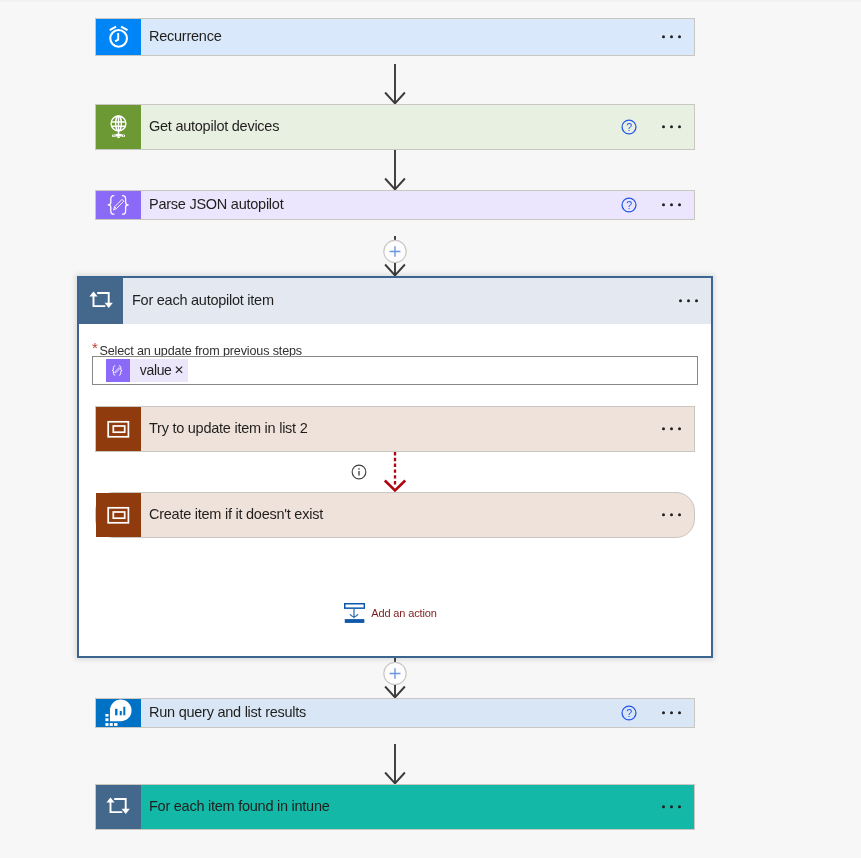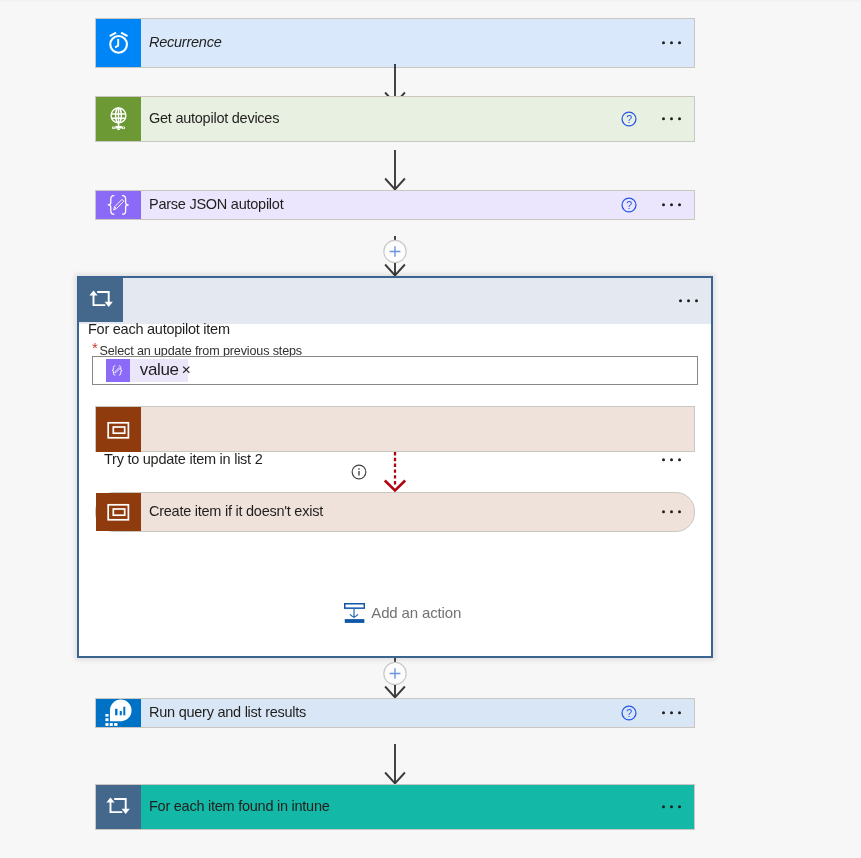--- a/index.html
+++ b/index.html
@@ -24,43 +24,43 @@
         display:flex;gap:4.7px;align-items:center;}
   .dots i{display:block;width:3.3px;height:3.3px;border-radius:50%;background:#201f1e;}
 
   .help{position:absolute;top:50%;transform:translateY(-50%);}
 
   
   .conn{position:absolute;}
 
   
   .foreach{position:absolute;box-sizing:border-box;border:2px solid #3b6491;background:#ffffff;box-shadow:0 0 5px 2px rgba(0,0,0,0.10);}
-  .fehead{display:flex;align-items:stretch;height:46px;background:#e3e8f1;position:relative;flex-direction:column;}
+  .fehead{display:flex;align-items:stretch;height:46px;background:#e3e8f1;position:relative;}
   .fehead .tile{width:44px;flex:0 0 44px;background:#44678c;display:flex;align-items:center;justify-content:center;}
   .fehead .title{font-size:14.5px;color:#201f1e;padding-left:9px;display:flex;align-items:center;letter-spacing:-0.25px;position:relative;top:-1px;}
 
   .felabel{position:absolute;font-size:12.6px;color:#323130;letter-spacing:-0.15px;line-height:14px;white-space:nowrap;}
   .felabel .req{color:#c0392b;font-size:15px;position:absolute;left:0px;top:-3.5px;line-height:14px;}
 
   .fefield{position:absolute;box-sizing:border-box;border:1px solid #8a8886;background:#fff;}
   .token{display:flex;align-items:center;background:#ece6fb;height:23.8px;}
   .token .tchip{width:23.8px;height:23.8px;flex:0 0 23.8px;background:#8a6af7;display:flex;align-items:center;justify-content:center;}
-  .token .tlabel{font-size:17px;color:#201f1e;padding:0 0 0 10px;letter-spacing:-0.35px;position:relative;top:-0.5px;}
+  .token .tlabel{font-size:14px;color:#201f1e;padding:0 0 0 10px;letter-spacing:-0.35px;position:relative;top:-0.5px;}
   .token .tx{font-size:12px;color:#201f1e;padding-left:2.5px;position:relative;top:-0.5px;}
 
   .addaction{position:absolute;display:flex;align-items:center;}
-  .addaction .aatext{font-size:15px;color:#737373;padding-left:6.5px;letter-spacing:-0.15px;position:relative;top:-0.5px;}
+  .addaction .aatext{font-size:11px;color:#7f1d1d;padding-left:6.5px;letter-spacing:-0.15px;position:relative;top:-0.5px;}
 </style>
 </head>
 <body>
 
 <div class="canvas">
   <div class="topline"></div>
 
-  <div class="card" style="left:95px;top:18px;width:600px;height:50px;background:#d9e9fb;font-style:italic;">
+  <div class="card" style="left:95px;top:18px;width:600px;height:38px;background:#d9e9fb;">
     <div class="tile" style="background:#0085f7;">
       <svg width="26" height="26" viewBox="0 0 26 26">
         <g fill="none" stroke="#fff" stroke-width="2.1" stroke-linecap="butt">
           <circle cx="12.6" cy="14.35" r="8.35"></circle>
           <path d="M3.7 6.1 L10.1 2.6"></path>
           <path d="M21.5 6.1 L15.1 2.6"></path>
         </g>
         <g fill="none" stroke="#fff" stroke-width="1.9" stroke-linecap="butt" stroke-linejoin="miter">
           <path d="M12.2 9.0 L12.2 15.7 L9.1 17.3"></path>
         </g>
@@ -74,21 +74,21 @@
           <i></i>
         </span>
     </div>
   </div>
 
   <svg class="conn" style="left:383px;top:64px;" width="24" height="40" viewBox="0 0 24 40">
     <path d="M12 0 L12 39.3" stroke="#3b3a39" stroke-width="1.9" fill="none"></path>
     <path d="M2.1 28.5 L12 39.4 L21.9 28.5" stroke="#3b3a39" stroke-width="1.9" fill="none" stroke-linecap="butt"></path>
   </svg>
 
-  <div class="card" style="left:95px;top:96px;width:600px;height:46px;background:#e8f0e1;">
+  <div class="card" style="left:95px;top:104px;width:600px;height:46px;background:#e8f0e1;">
     <div class="tile" style="background:#6c9934;">
       <svg width="26" height="28" viewBox="0 0 26 28">
         <g fill="none" stroke="#fff" stroke-width="1.4">
           <circle cx="12.5" cy="10.4" r="7.4"></circle>
           <ellipse cx="12.5" cy="10.4" rx="2.85" ry="7.4"></ellipse>
           <path d="M5.4 9.0 H19.6 M5.9 13.2 H19.1 M12.5 3.0 V17.8"></path>
         </g>
         <rect x="11.8" y="17.6" width="1.5" height="3.8" fill="#fff"></rect>
         <rect x="9.5" y="20.9" width="6.3" height="2.6" fill="#fff"></rect>
         <rect x="6.2" y="21.6" width="3.2" height="2.3" fill="#fff"></rect>
@@ -187,21 +187,21 @@
             <g fill="none" stroke="#fff" stroke-width="1.6" stroke-linejoin="round">
               <path d="M16.1 7.3 L8.6 14.8 L7.6 17.8 L10.3 16.7 L17.8 9.2 Z"></path>
             </g>
           </svg>
         </span>
         <span class="tlabel">value</span>
         <span class="tx">✕</span>
       </div>
     </div>
 
-    <div class="card" style="left:16px;top:128px;width:600px;height:46px;background:#efe2da;flex-direction:column;">
+    <div class="card" style="left:16px;top:128px;width:600px;height:46px;background:#efe2da;">
       <div class="tile" style="background:#8f3b0e;">
         <svg width="24" height="24" viewBox="0 0 24 24">
           <rect x="1.2" y="4.8" width="20.2" height="15.0" fill="none" stroke="#fff" stroke-width="1.7"></rect>
           <rect x="6.3" y="9.0" width="11.4" height="6.2" fill="none" stroke="#fff" stroke-width="1.7"></rect>
         </svg>
       </div>
       <div class="body">
         <span class="title">Try to update item in list 2</span>
         <span class="dots">
             <i></i>
@@ -214,21 +214,21 @@
     <svg style="position:absolute;left:272.2px;top:186.0px;" width="16" height="16" viewBox="0 0 16 16">
       <circle cx="8" cy="8" r="6.85" fill="none" stroke="#3f3f3f" stroke-width="1.15"></circle>
       <path d="M8 6.9 V11.4" stroke="#3f3f3f" stroke-width="1.35" fill="none" stroke-linecap="butt"></path>
       <rect x="7.3" y="4.3" width="1.4" height="1.4" fill="#3f3f3f"></rect>
     </svg>
     <svg style="position:absolute;left:304px;top:174px;" width="24" height="42" viewBox="0 0 24 42">
       <path d="M12 0 L12 33.2" stroke="#b00510" stroke-width="2.3" fill="none" stroke-dasharray="3.4 2.4"></path>
       <path d="M1.8 28.5 L12 38.5 L22.2 28.5" stroke="#b00510" stroke-width="2.6" fill="none" stroke-linecap="butt"></path>
     </svg>
 
-    <div class="card" style="left:16px;top:214px;width:600px;height:40px;background:#efe2da;border-radius:19px;">
+    <div class="card" style="left:16px;top:214px;width:600px;height:46px;background:#efe2da;border-radius:19px;">
       <div class="tile" style="background:#8f3b0e;">
         <svg width="24" height="24" viewBox="0 0 24 24">
           <rect x="1.2" y="4.8" width="20.2" height="15.0" fill="none" stroke="#fff" stroke-width="1.7"></rect>
           <rect x="6.3" y="9.0" width="11.4" height="6.2" fill="none" stroke="#fff" stroke-width="1.7"></rect>
         </svg>
       </div>
       <div class="body">
         <span class="title">Create item if it doesn't exist</span>
         <span class="dots">
             <i></i>

